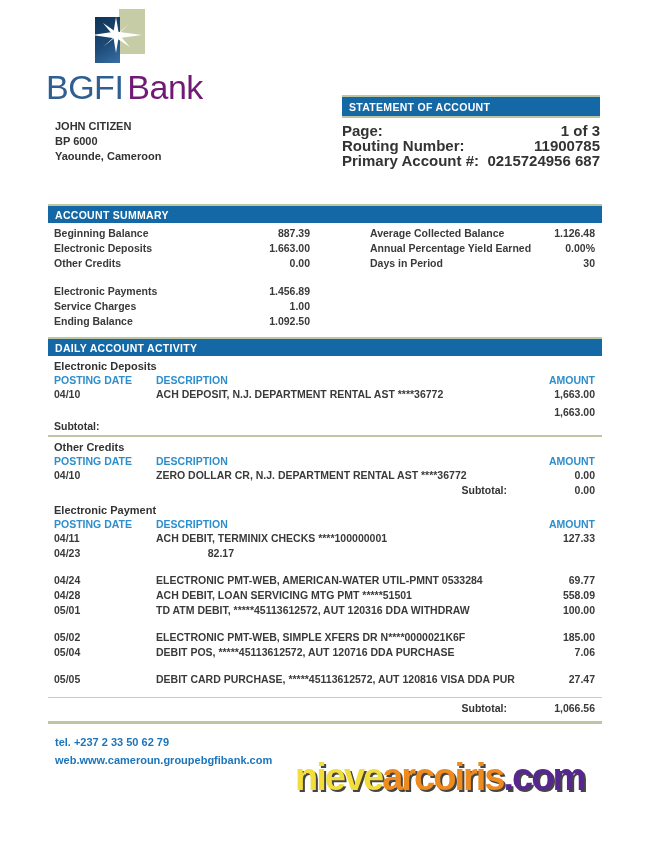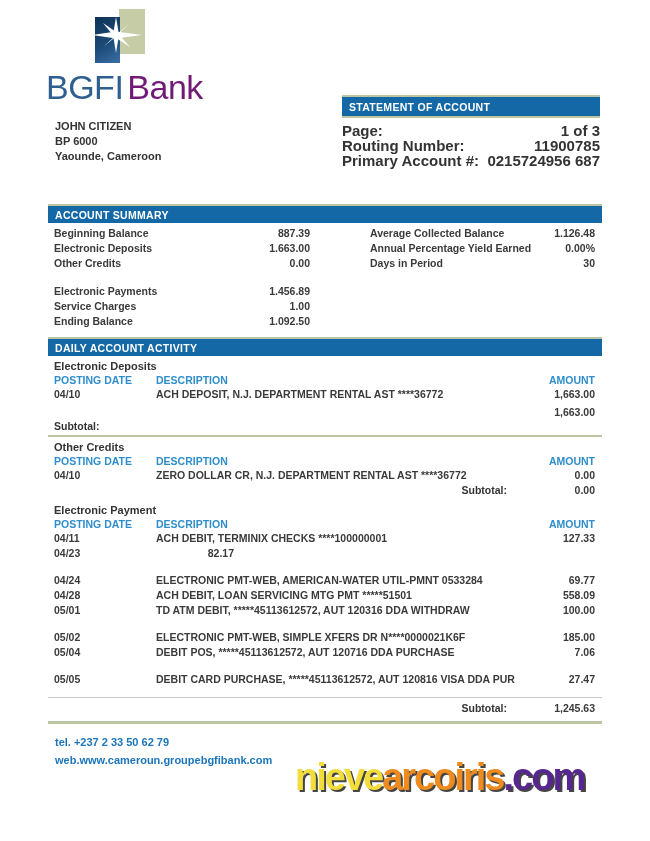--- a/index.html
+++ b/index.html
@@ -248,21 +248,21 @@
       </div>
       <div class="row pad gap">
         <span class="c-date">05/05</span>
         <span class="c-desc">DEBIT CARD PURCHASE, *****45113612572, AUT 120816 VISA DDA PUR</span>
         <span class="c-amt">27.47</span>
       </div>
 
       <div class="hairline"></div>
       <div class="sub-row final pad">
         <span>Subtotal:</span>
-        <span class="sub-amt">1,245.63</span>
+        <span class="sub-amt">1,066.56</span>
       </div>
       <div class="sage thick"></div>
     </div>
   </div>
 
   <div class="footer">
     <div>tel. +237 2 33 50 62 79</div>
     <div>web.www.cameroun.groupebgfibank.com</div>
   </div>
 

